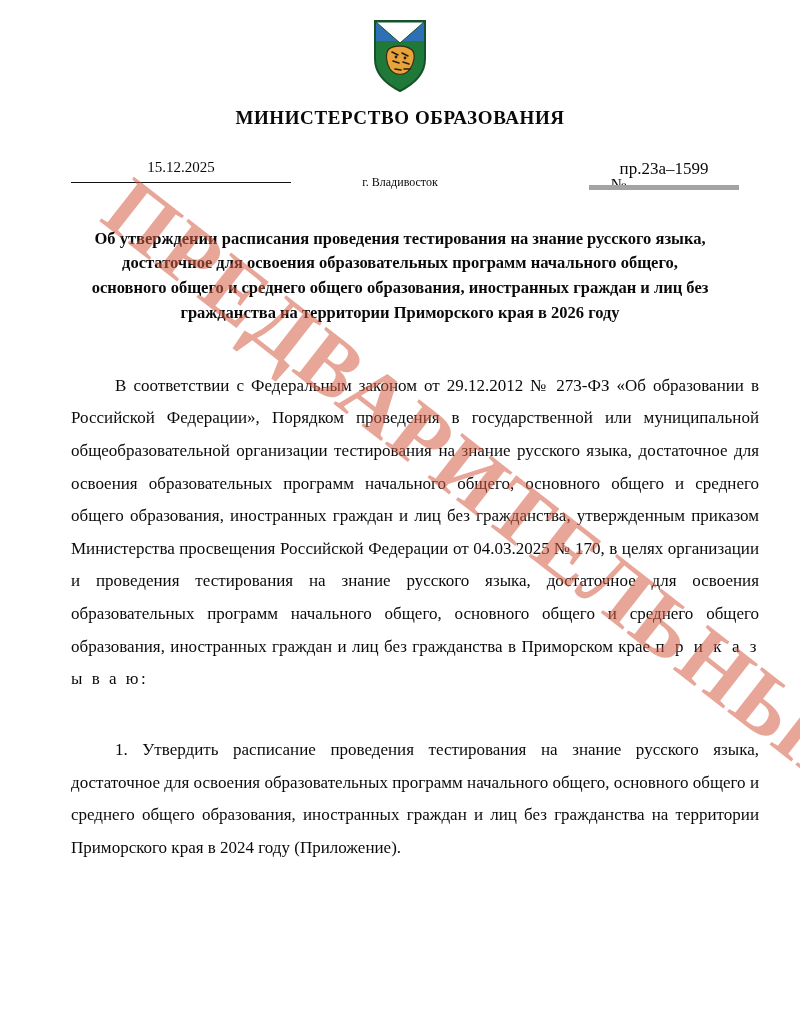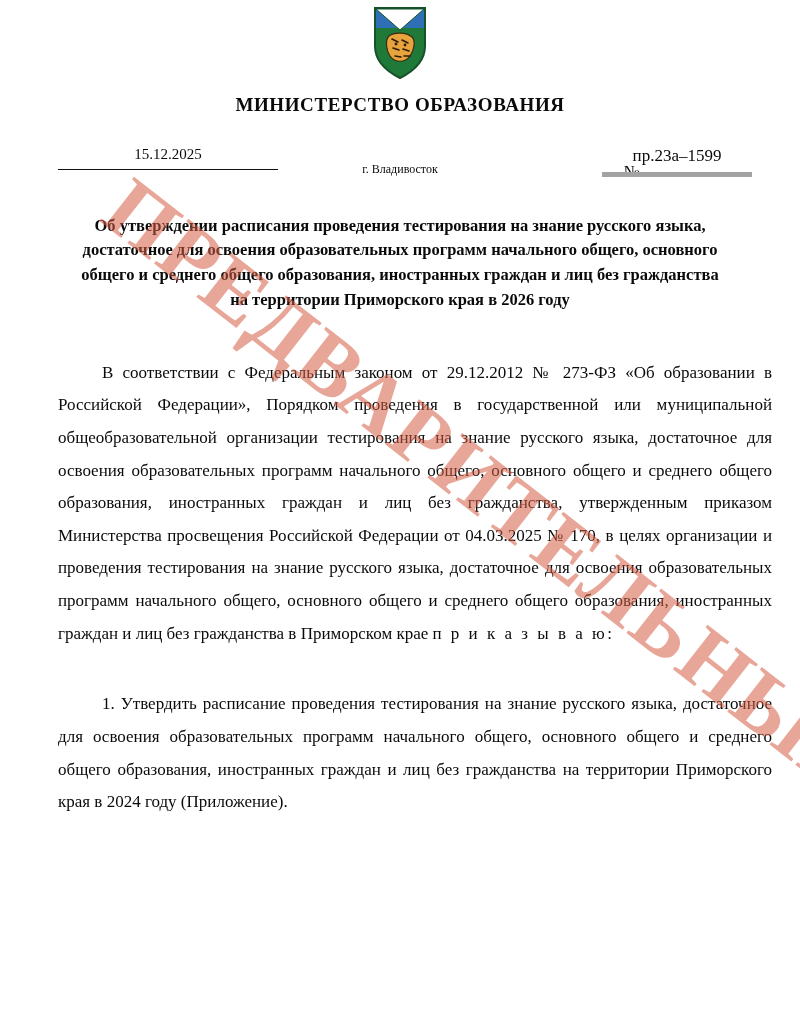--- a/index.html
+++ b/index.html
@@ -14,21 +14,21 @@
     color: #0a0a0a;
     position: relative;
     overflow: hidden;
   }
 
   .page {
     position: relative;
     width: 800px;
     height: 872px;
     box-sizing: border-box;
-    padding: 0;
+    padding: 13px;
   }
 
   
   .emblem-wrap {
     display: flex;
     justify-content: center;
     padding-top: 6px;
   }
   .emblem {
     width: 56px;

